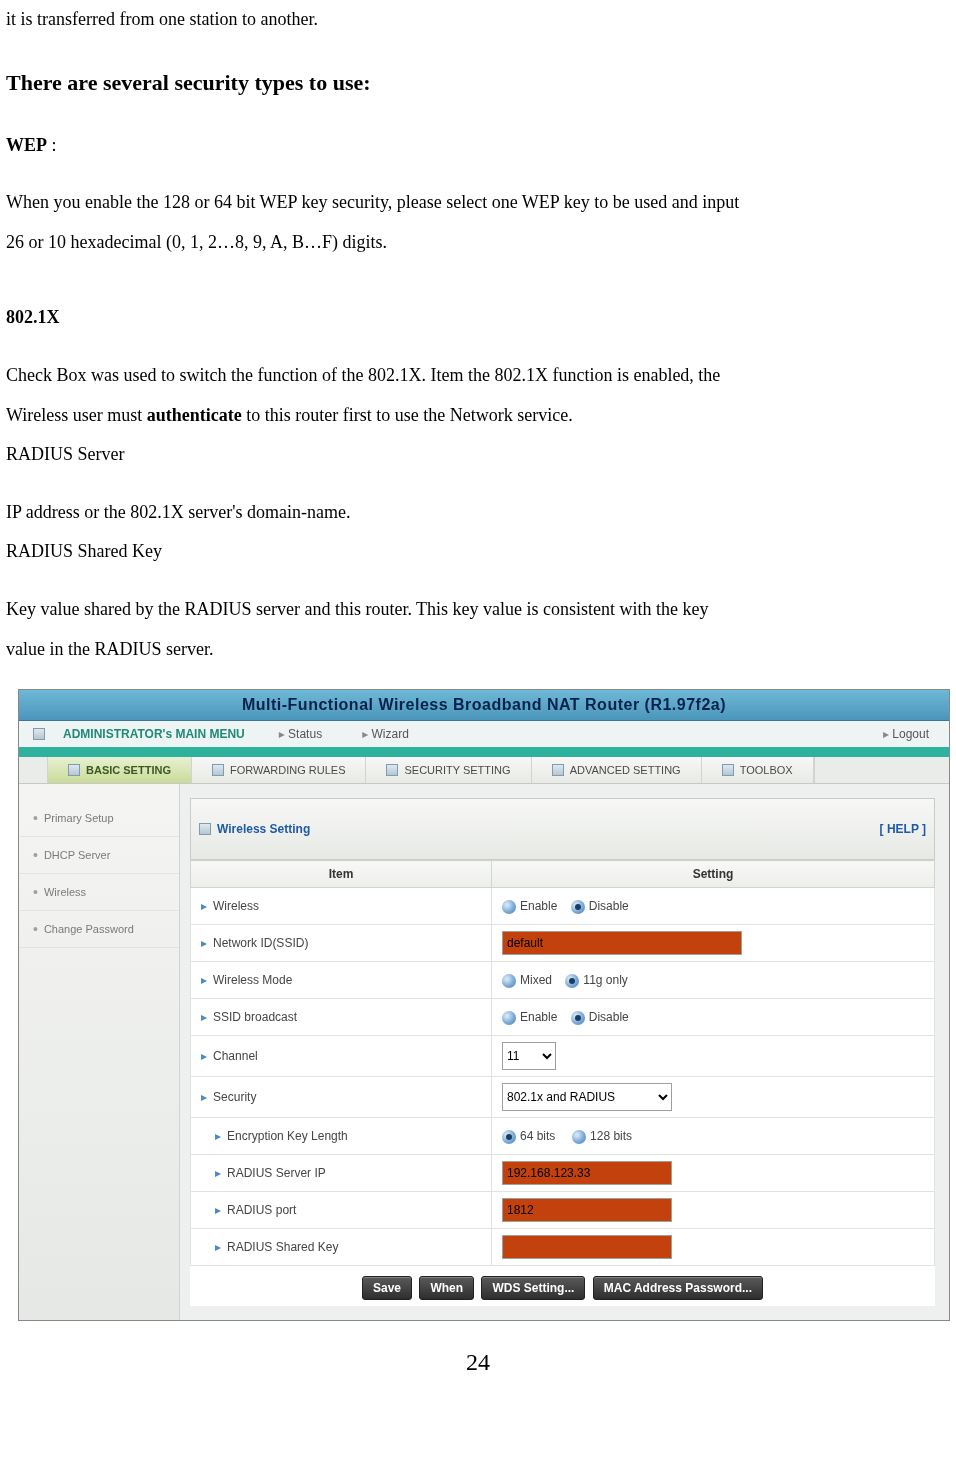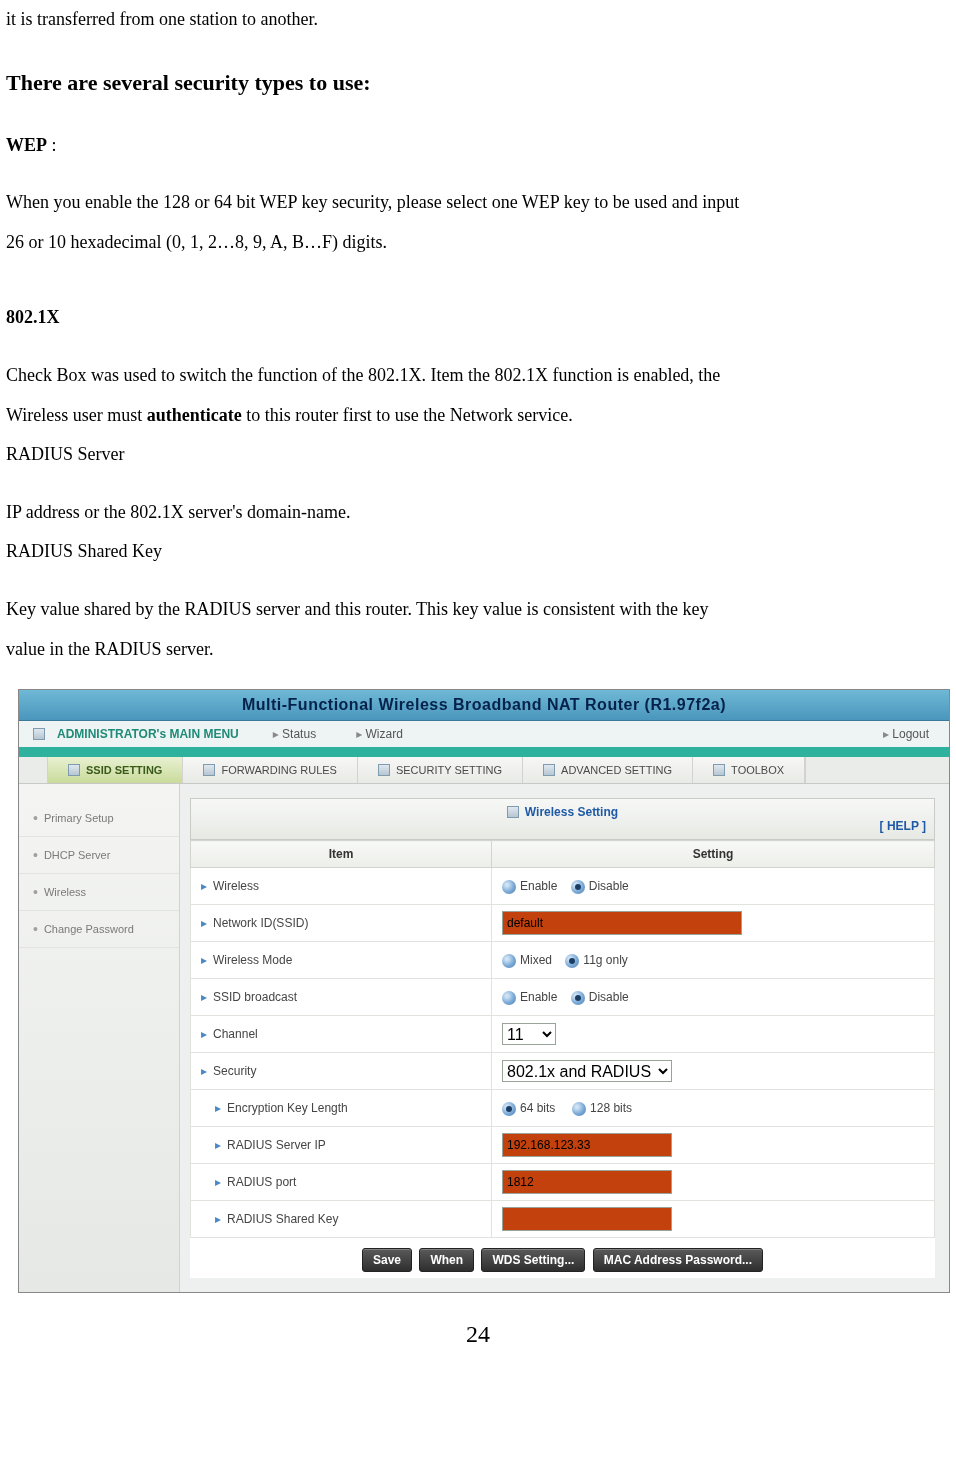--- a/index.html
+++ b/index.html
@@ -56,21 +56,21 @@
     border-bottom: 2px solid #2fb29d;
     font-size: 12px;
     height: 26px;
   }
   .ss-menubar .admin {
     color: #1f8a77;
     font-weight: bold;
     padding: 0 14px;
     display: flex;
     align-items: center;
-    gap: 12px;
+    gap: 18px;
   }
   .ss-menubar .mitem {
     color: #555;
     padding: 0 20px;
     cursor: pointer;
   }
   .ss-menubar .spacer { flex: 1; }
   .ss-teal-strip {
     height: 8px;
     background: #2fb29d;
@@ -126,23 +126,22 @@
   }
   .ss-content {
     flex: 1;
     padding: 14px 14px 14px 10px;
   }
   .panel-head {
     background: linear-gradient(#f7f8f6, #e7e9e5);
     border: 1px solid #c9cbc7;
     display: flex;
     align-items: center;
-    padding: 6px 8px;
-    font-size: 12px;
-    flex-direction: column;
+    padding: 23px 8px;
+    font-size: 12px;
   }
   .panel-head .ptitle {
     color: #1f5aa6;
     font-weight: bold;
     display: flex;
     align-items: center;
     gap: 6px;
   }
   .panel-head .phelp {
     margin-left: auto;
@@ -205,23 +204,23 @@
     background: #c2410c;
     height: 20px;
     padding: 1px 4px;
     font-family: Tahoma, Arial, sans-serif;
     font-size: 12px;
     width: 230px;
   }
   .sel-input {
     border: 1px solid #9aa39a;
     background: #fff;
-    height: 22px;
+    height: 28px;
     font-family: Tahoma, Arial, sans-serif;
-    font-size: 16px;
+    font-size: 12px;
   }
   .btn-row {
     text-align: center;
     padding: 10px 0 6px 0;
   }
   .ss-btn {
     display: inline-block;
     background: linear-gradient(#5a5a5a, #2e2e2e);
     color: #fff;
     border: 1px solid #222;
@@ -288,21 +287,21 @@
       <div class="mitem"><span style="color:#888">▸ </span><span>Wizard</span></div>
       <div class="spacer"></div>
       <div class="mitem"><span style="color:#888">▸ </span><span>Logout</span></div>
     </div>
     <div class="ss-teal-strip"></div>
 
     <div class="ss-tabs">
       <div style="width:28px;border-right:1px solid #d2d2d2;"></div>
       <div class="ss-tab active">
           <span class="sq-icon"></span>
-          <span>SSID SETTING</span>
+          <span>BASIC SETTING</span>
         </div>
       <div class="ss-tab">
           <span class="sq-icon"></span>
           <span>FORWARDING RULES</span>
         </div>
       <div class="ss-tab">
           <span class="sq-icon"></span>
           <span>SECURITY SETTING</span>
         </div>
       <div class="ss-tab">

